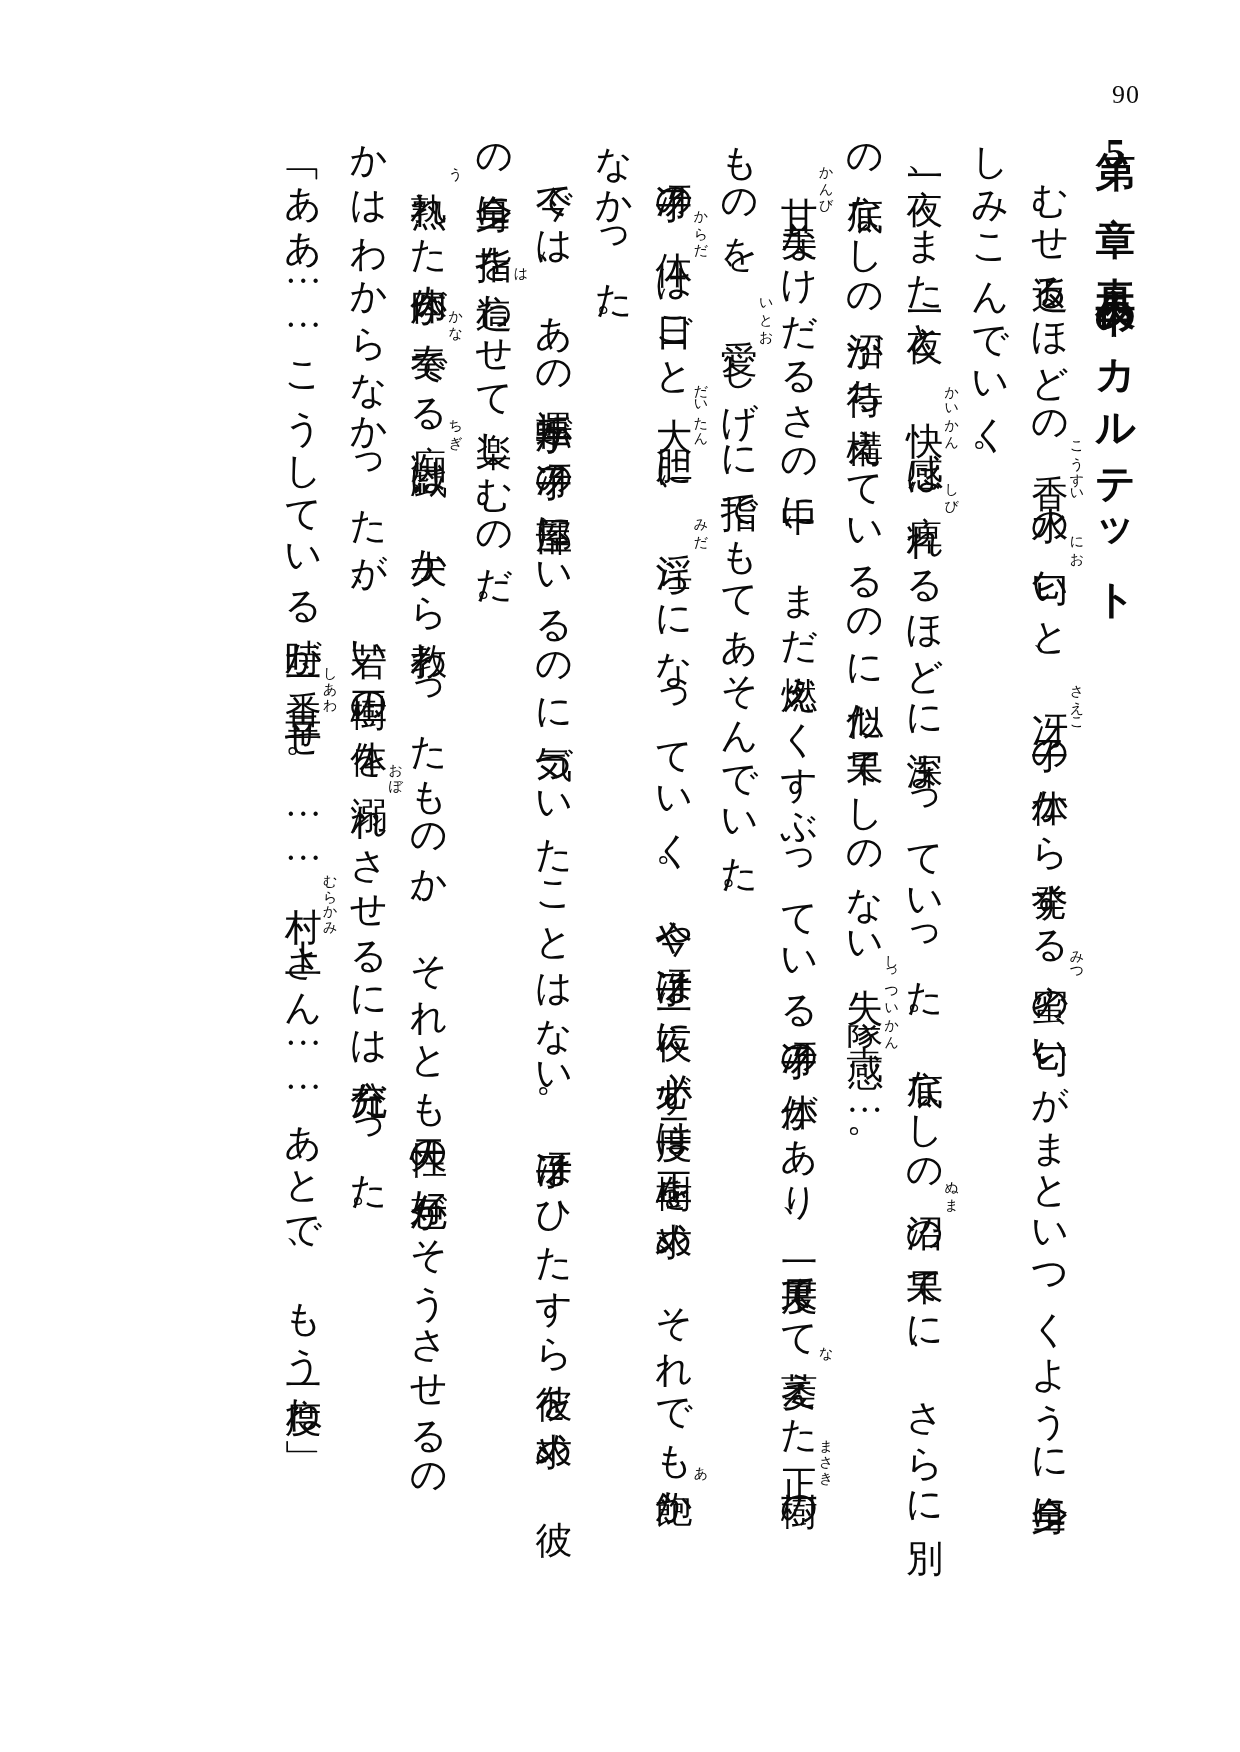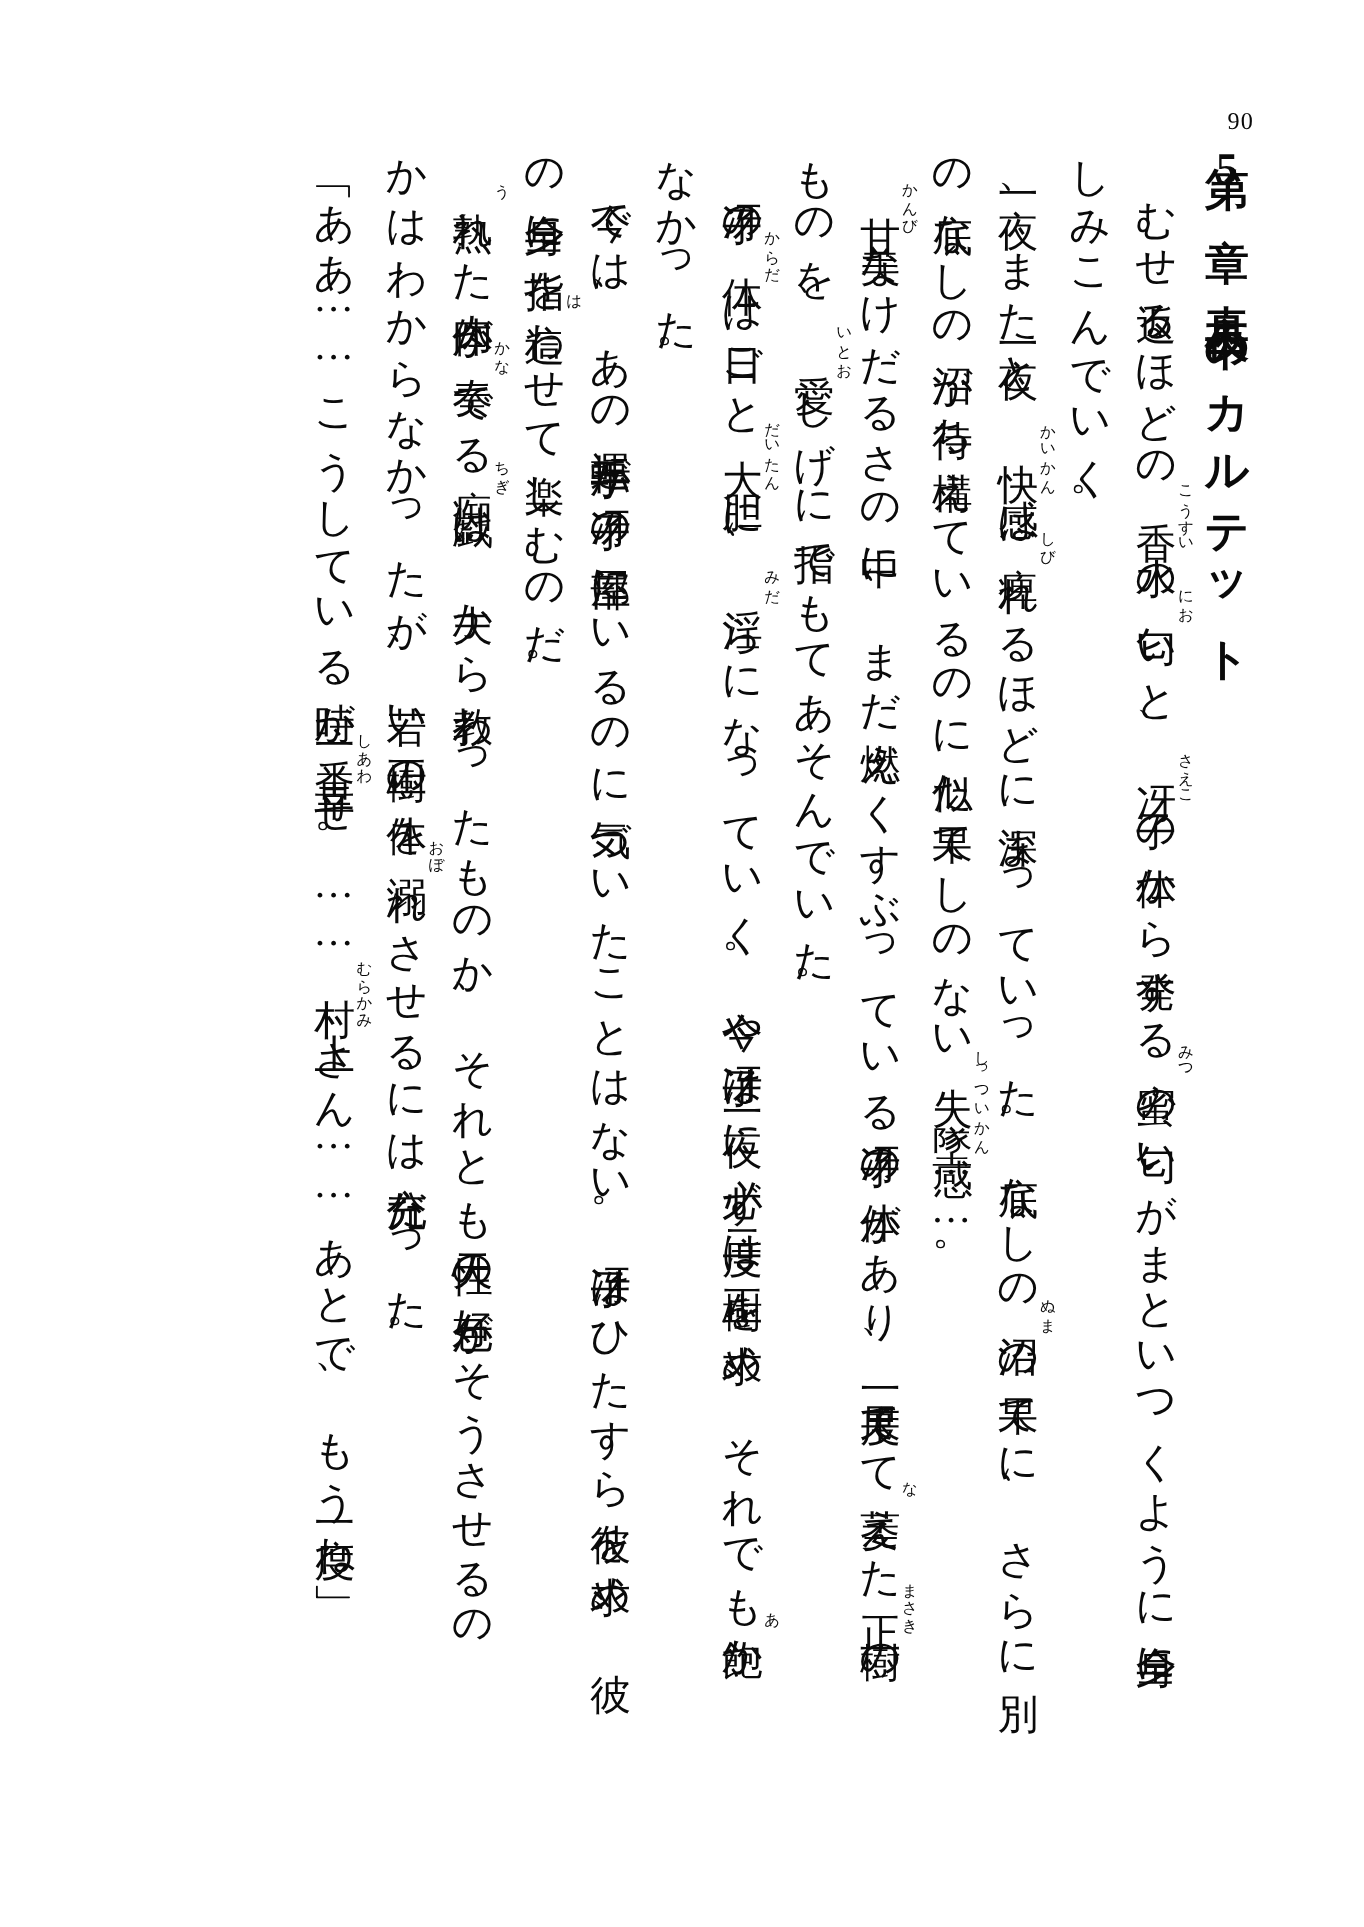--- a/index.html
+++ b/index.html
@@ -11,23 +11,23 @@
     position: relative;
     width: 1240px;
     height: 1752px;
     background: #ffffff;
     overflow: hidden;
     font-family: "Liberation Serif", "DejaVu Serif", serif;
     color: #0a0a0a;
   }
   .page-number {
     position: absolute;
-    top: 97px;
+    top: 80px;
     right: 100px;
-    font-size: 22px;
+    font-size: 26px;
     letter-spacing: 1px;
     font-family: "Liberation Serif", serif;
   }
   
   .vtext {
     position: absolute;
     top: 120px;
     right: 95px;
     height: 1400px;
     width: 960px;

